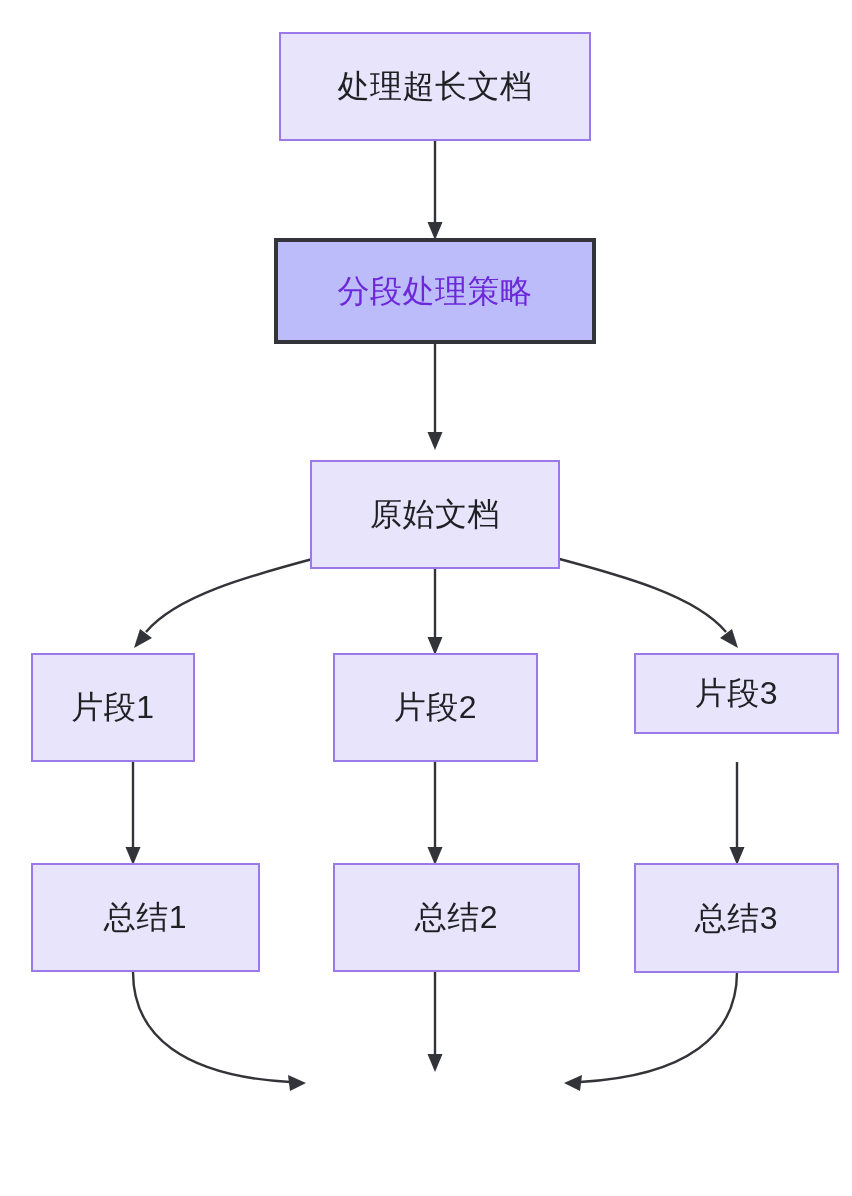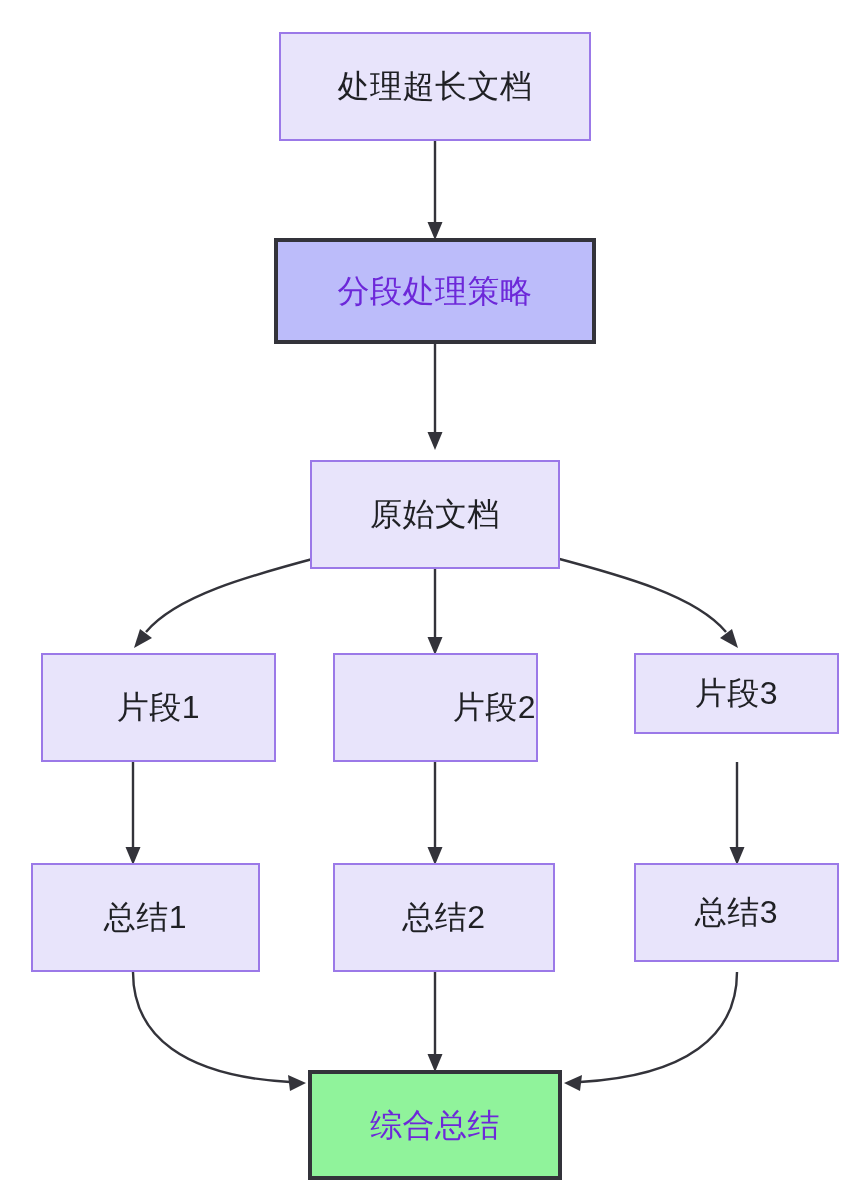--- a/index.html
+++ b/index.html
@@ -135,41 +135,38 @@
   </div>
 
   <div class="node node-highlight" style="left:274px; top:238px; width:322px; height:106px;">
     <span class="node-label">分段处理策略</span>
   </div>
 
   <div class="node node-default" style="left:310px; top:448px; width:250px; height:109px;margin-top:12px;">
     <span class="node-label">原始文档</span>
   </div>
 
-  <div class="node node-default" style="left:31px; top:653px; width:235px; height:109px;margin-left:10px;">
+  <div class="node node-default" style="left:31px; top:653px; width:164px; height:109px;">
     <span class="node-label">片段1</span>
   </div>
 
-  <div class="node node-default" style="left:333px; top:653px; width:205px; height:109px;justify-content:flex-end;">
+  <div class="node node-default" style="left:333px; top:653px; width:205px; height:109px;">
     <span class="node-label">片段2</span>
   </div>
 
   <div class="node node-default" style="left:634px; top:653px; width:205px; height:81px;">
     <span class="node-label">片段3</span>
   </div>
 
   <div class="node node-default" style="left:31px; top:863px; width:229px; height:109px;">
     <span class="node-label">总结1</span>
   </div>
 
-  <div class="node node-default" style="left:333px; top:863px; width:222px; height:109px;">
+  <div class="node node-default" style="left:333px; top:863px; width:247px; height:109px;">
     <span class="node-label">总结2</span>
   </div>
 
-  <div class="node node-default" style="left:634px; top:863px; width:205px; height:99px;">
+  <div class="node node-default" style="left:634px; top:863px; width:205px; height:110px;">
     <span class="node-label">总结3</span>
   </div>
 
-  <div class="node node-success" style="left:308px; top:1070px; width:254px; height:110px;">
-    <span class="node-label">综合总结</span>
-  </div>
 
 </div>
 
 </body></html>

